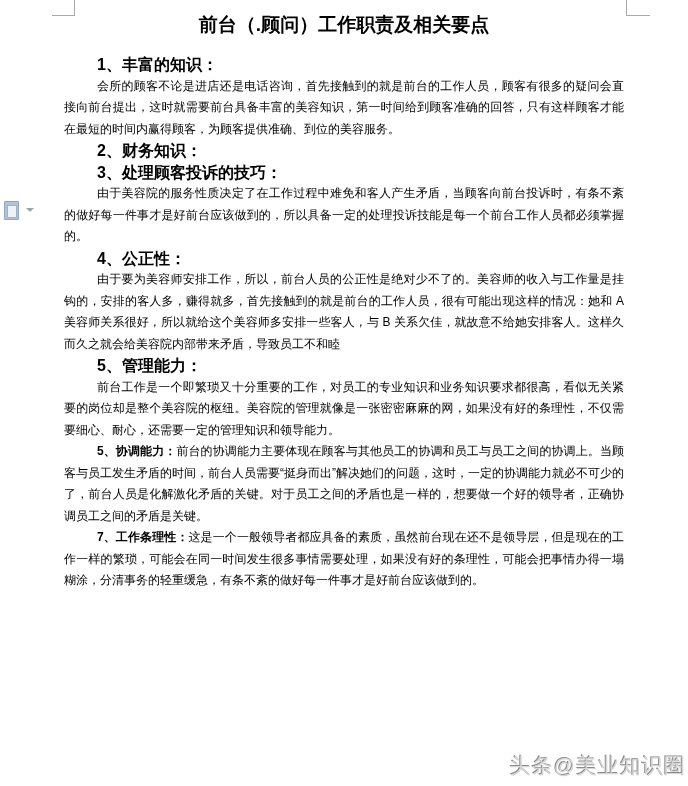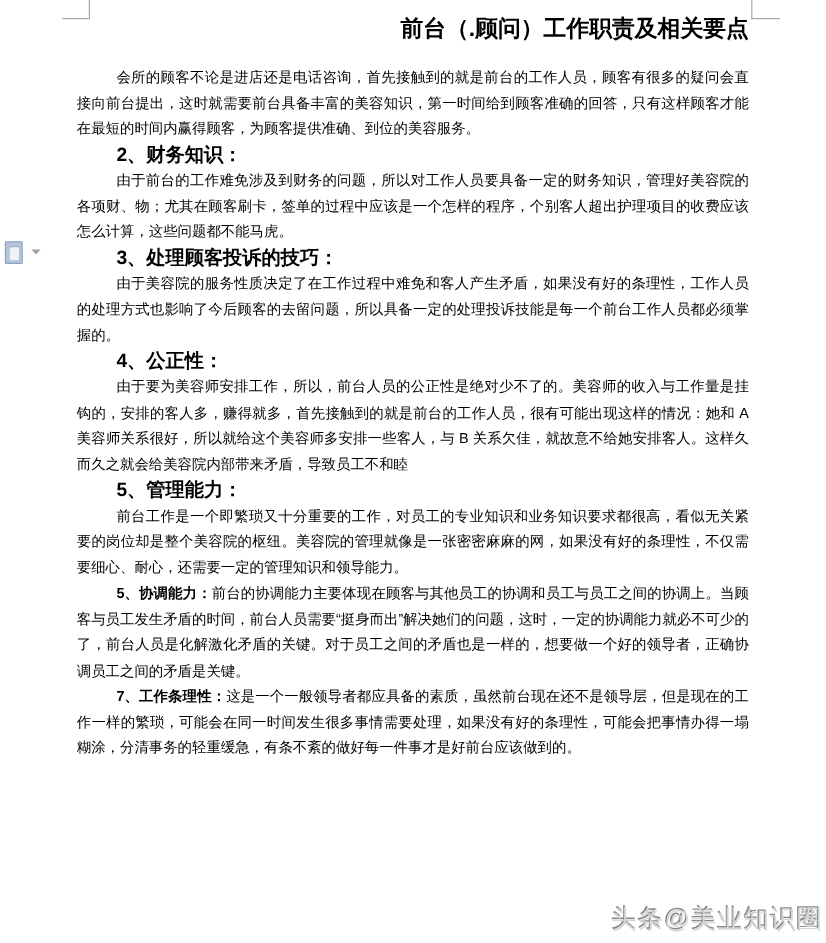--- a/index.html
+++ b/index.html
@@ -58,21 +58,21 @@
     border-right: 4px solid transparent;
     border-top: 4px solid #9aa4ae;
   }
 
   .doc {
     position: absolute;
     left: 64px; top: 12px;
     width: 560px;
   }
   .title {
-    text-align: right;
+    text-align: center;
     font-size: 19px;
     font-weight: bold;
     line-height: 26px;
     margin: 0 0 16px 0;
   }
   .main-heading {
     font-size: 17px;
     font-weight: bold;
     line-height: 22px;
     margin: 0;
@@ -116,27 +116,27 @@
     <span class="line2"></span>
     <span class="page"></span>
   </span>
   <span class="drop-arrow"></span>
 </div>
 
 <div class="doc">
   <p class="title">前台（.顾问）工作职责及相关要点</p>
 
 
+  <p class="sec-h">1、丰富的知识：</p>
   <p class="para">会所的顾客不论是进店还是电话咨询，首先接触到的就是前台的工作人员，顾客有很多的疑问会直接向前台提出，这时就需要前台具备丰富的美容知识，第一时间给到顾客准确的回答，只有这样顾客才能在最短的时间内赢得顾客，为顾客提供准确、到位的美容服务。</p>
 
   <p class="sec-h">2、财务知识：</p>
-  <p class="para">由于前台的工作难免涉及到财务的问题，所以对工作人员要具备一定的财务知识，管理好美容院的各项财、物；尤其在顾客刷卡，签单的过程中应该是一个怎样的程序，个别客人超出护理项目的收费应该怎么计算，这些问题都不能马虎。</p>
 
   <p class="sec-h">3、处理顾客投诉的技巧：</p>
-  <p class="para">由于美容院的服务性质决定了在工作过程中难免和客人产生矛盾，如果没有好的条理性，工作人员的处理方式也影响了今后顾客的去留问题，所以具备一定的处理投诉技能是每一个前台工作人员都必须掌握的。</p>
+  <p class="para">由于美容院的服务性质决定了在工作过程中难免和客人产生矛盾，当顾客向前台投诉时，有条不紊的做好每一件事才是好前台应该做到的，所以具备一定的处理投诉技能是每一个前台工作人员都必须掌握的。</p>
 
   <p class="sec-h">4、公正性：</p>
   <p class="para">由于要为美容师安排工作，所以，前台人员的公正性是绝对少不了的。美容师的收入与工作量是挂钩的，安排的客人多，赚得就多，首先接触到的就是前台的工作人员，很有可能出现这样的情况：她和 A 美容师关系很好，所以就给这个美容师多安排一些客人，与 B 关系欠佳，就故意不给她安排客人。这样久而久之就会给美容院内部带来矛盾，导致员工不和睦</p>
 
   <p class="sec-h">5、管理能力：</p>
   <p class="para">前台工作是一个即繁琐又十分重要的工作，对员工的专业知识和业务知识要求都很高，看似无关紧要的岗位却是整个美容院的枢纽。美容院的管理就像是一张密密麻麻的网，如果没有好的条理性，不仅需要细心、耐心，还需要一定的管理知识和领导能力。</p>
 
   <p class="para"><span class="inline-h">5、协调能力：</span><span>前台的协调能力主要体现在顾客与其他员工的协调和员工与员工之间的协调上。当顾客与员工发生矛盾的时间，前台人员需要“挺身而出”解决她们的问题，这时，一定的协调能力就必不可少的了，前台人员是化解激化矛盾的关键。对于员工之间的矛盾也是一样的，想要做一个好的领导者，正确协调员工之间的矛盾是关键。</span></p>
 
   <p class="para"><span class="inline-h">7、工作条理性：</span><span>这是一个一般领导者都应具备的素质，虽然前台现在还不是领导层，但是现在的工作一样的繁琐，可能会在同一时间发生很多事情需要处理，如果没有好的条理性，可能会把事情办得一塌糊涂，分清事务的轻重缓急，有条不紊的做好每一件事才是好前台应该做到的。</span></p>

